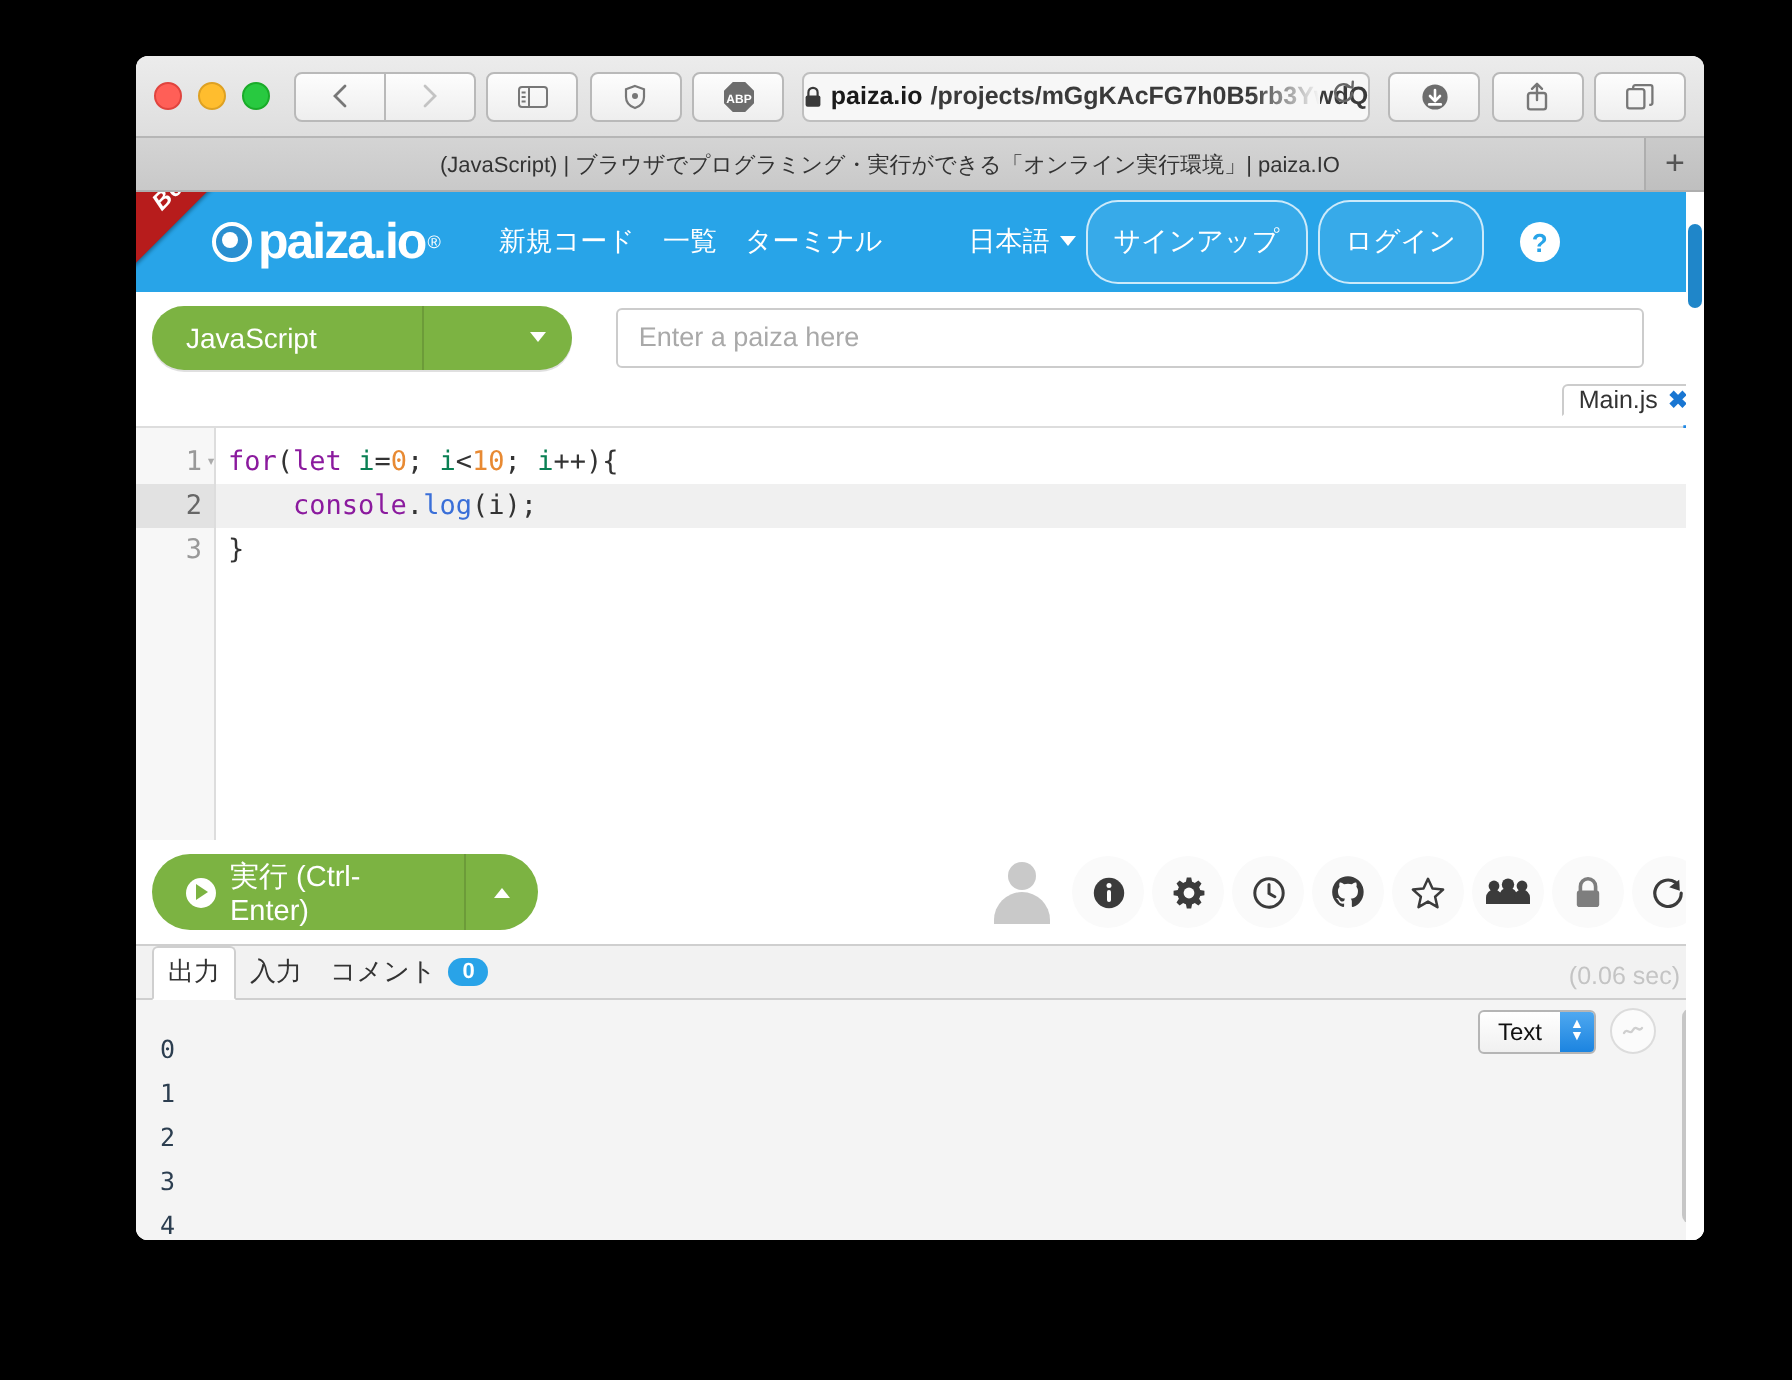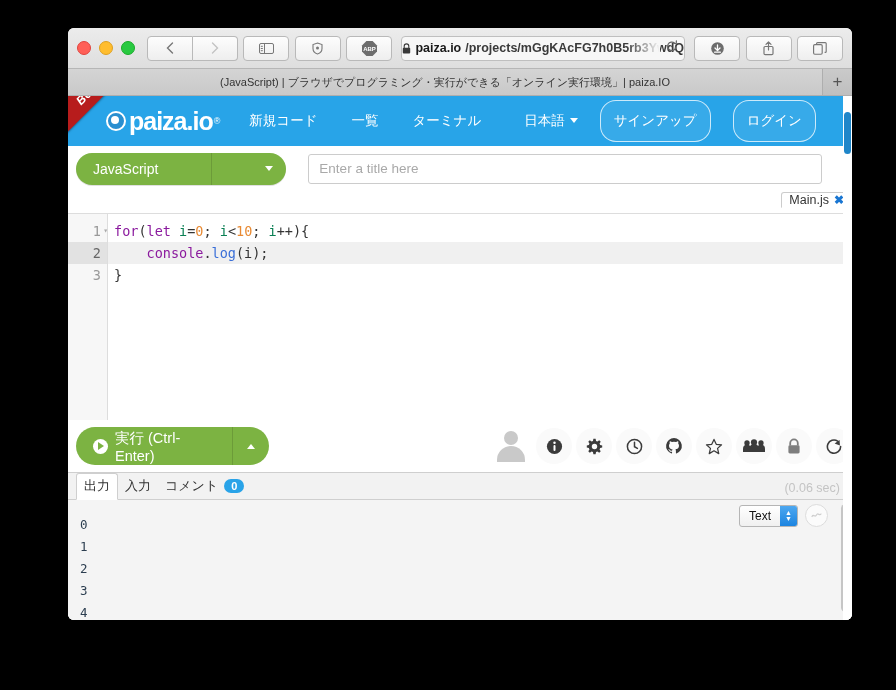--- a/index.html
+++ b/index.html
@@ -60,25 +60,25 @@
           transform:rotate(-45deg);display:flex;align-items:center;justify-content:center;
           color:#fff;font-size:12px;font-weight:bold;font-style:italic;
           box-shadow:0 1px 2px rgba(0,0,0,.35);letter-spacing:.5px;}
   .logo{margin-left:38px;display:flex;align-items:center;color:#fff;
         font-size:25px;font-weight:bold;letter-spacing:-1px;}
   .logo-mark{width:20px;height:20px;border-radius:50%;border:2.5px solid #fff;background:#2a8fd0;
              margin-right:3px;position:relative;box-sizing:border-box;}
   .logo-mark:after{content:"";position:absolute;left:3px;top:3px;width:8px;height:8px;
                    border-radius:50%;background:#fff;}
   .logo-reg{font-size:9px;vertical-align:super;font-weight:normal;margin-left:1px;}
-  .navlinks{display:flex;align-items:center;margin-left:30px;gap:34px;}
+  .navlinks{display:flex;align-items:center;margin-left:30px;gap:14px;}
   .navlink{color:#fff;font-size:13.5px;white-space:nowrap;}
   .caret-d{display:inline-block;border-left:4px solid transparent;border-right:4px solid transparent;
            border-top:5px solid #fff;margin-left:5px;vertical-align:2px;}
-  .navbtns{display:flex;align-items:center;gap:22px;margin-left:26px;}
+  .navbtns{display:flex;align-items:center;gap:5px;margin-left:26px;}
   .pillbtn{border:1px solid rgba(255,255,255,.75);border-radius:16px;padding:11px 13px;
            color:#fff;font-size:13.5px;background:rgba(255,255,255,.07);white-space:nowrap;}
   .helpbtn{width:20px;height:20px;border-radius:50%;background:#fff;color:#28a4e8;
            font-size:13px;font-weight:bold;display:flex;align-items:center;justify-content:center;
            margin-left:13px;}
 
   
   .pagescroll{position:absolute;right:0;top:0;width:9px;height:525px;background:#fff;z-index:6;}
   .pagescroll .thumb{position:absolute;top:16px;left:1px;width:7px;height:42px;border-radius:4px;
                      background:#1f86c9;}
@@ -297,21 +297,21 @@
     </div>
 
     <div class="edhead">
       <div class="langbtn">
         <span class="lbl">JavaScript</span>
         <span class="divd"></span>
         <span class="arr">
               <i class="caret-w"></i>
             </span>
       </div>
-      <div class="titlein">Enter a title here</div>
+      <div class="titlein">Enter a paiza here</div>
     </div>
 
     <div class="filetabs">
       <div class="filetab">
         <span>Main.js</span>
         <span class="fclose">✖</span>
       </div>
       <div class="addfile">+</div>
     </div>
 

